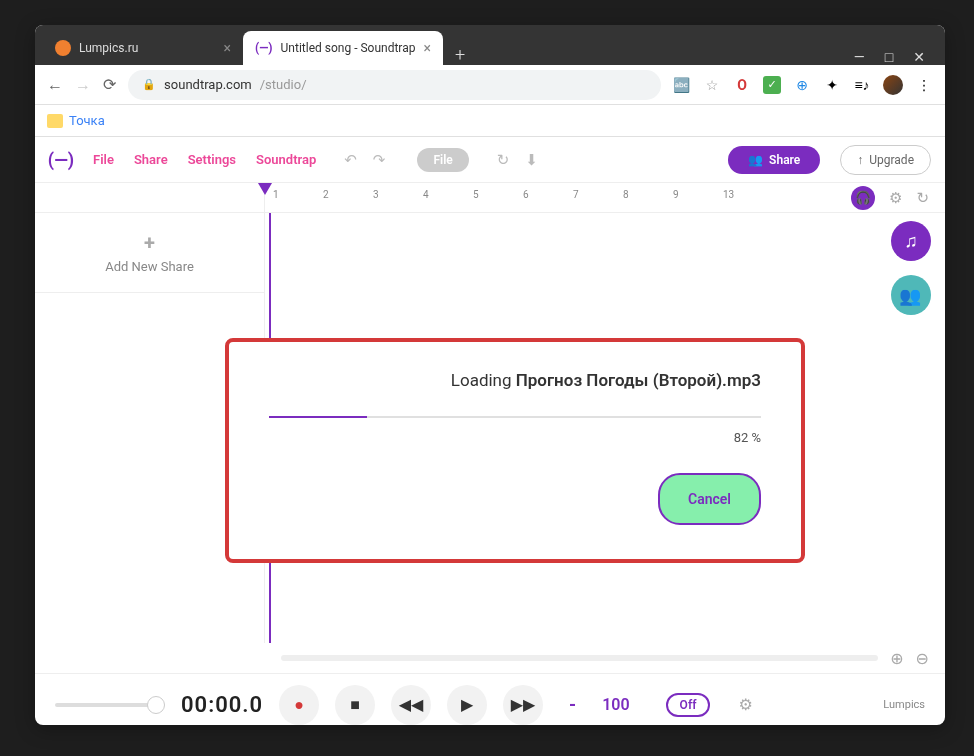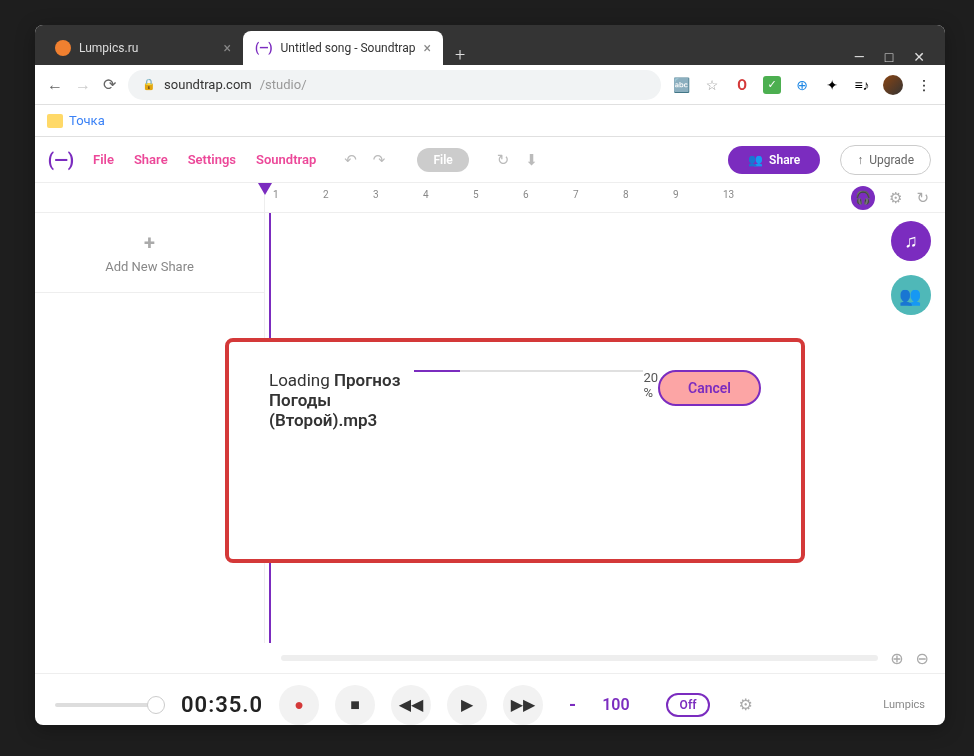--- a/index.html
+++ b/index.html
@@ -45,26 +45,26 @@
 .main-area{display:flex;height:430px;position:relative}
 .track-panel{width:230px;border-right:1px solid #eee}
 .add-track{height:80px;display:flex;flex-direction:column;align-items:center;justify-content:center;color:#888;font-size:13px;gap:4px;border-bottom:1px solid #eee}
 .add-plus{font-size:20px;font-weight:bold;color:#aaa}
 .track-canvas{flex:1;position:relative;background:#fff}
 .playline{position:absolute;left:4px;top:0;bottom:0;width:2px;background:#7b2cbf}
 .side-bubbles{position:absolute;right:14px;top:8px;display:flex;flex-direction:column;gap:14px}
 .bubble{width:40px;height:40px;border-radius:50%;display:flex;align-items:center;justify-content:center;color:#fff;font-size:18px}
 .bubble.purple{background:#7b2cbf}
 .bubble.teal{background:#4fb8b8}
-.modal{position:absolute;left:190px;top:125px;width:580px;height:225px;background:#fff;border:4px solid #d43939;border-radius:8px;display:flex;flex-direction:row;align-items:flex-start;padding:28px 40px;z-index:10}
+.modal{position:absolute;left:190px;top:125px;width:580px;height:225px;background:#fff;border:4px solid #d43939;border-radius:8px;display:flex;flex-direction:column;align-items:flex-end;padding:28px 40px;z-index:10}
 .modal-title{font-size:17px;color:#333;margin-bottom:26px}
 .progress-track{width:100%;height:2px;background:#e0e0e0;position:relative;margin-bottom:12px}
 .progress-fill{height:100%;background:#7b2cbf;width:20%}
 .progress-pct{font-size:13px;color:#555;margin-bottom:28px}
-.cancel-btn{border:2px solid #7b2cbf;color:#7b2cbf;padding:8px 28px;border-radius:22px;font-size:14px;font-weight:600;background:#fca5a5}
+.cancel-btn{border:2px solid #7b2cbf;color:#7b2cbf;padding:16px 28px;border-radius:22px;font-size:14px;font-weight:600;background:#86efac}
 .zoom-bar{height:30px;display:flex;align-items:center;padding:0 16px;gap:12px}
 .zoom-track{flex:1;height:6px;background:#eee;border-radius:3px;margin-left:230px}
 .zoom-btn{color:#aaa;font-size:16px}
 .transport{height:62px;border-top:1px solid #eee;display:flex;align-items:center;padding:0 20px;gap:16px}
 .vol-slider{width:110px;height:4px;background:#ddd;border-radius:2px;position:relative}
 .vol-handle{position:absolute;right:0;top:-7px;width:18px;height:18px;background:#fff;border:1px solid #ccc;border-radius:50%}
 .timecode{font-size:22px;font-weight:600;color:#222;letter-spacing:1px}
 .trans-btn{width:40px;height:40px;border-radius:50%;background:#f2f2f2;display:flex;align-items:center;justify-content:center;font-size:16px;color:#333;cursor:pointer}
 .trans-btn.rec{color:#d43939}
 .trans-sep{color:#7b2cbf;font-size:18px;font-weight:bold;margin:0 10px}
@@ -188,36 +188,36 @@
       <div class="bubble teal">👥</div>
     </div>
 
     <div class="modal">
       <div class="modal-title">
         <span>Loading </span><b style="font-weight:600">Прогноз Погоды (Второй).mp3</b>
       </div>
       <div class="progress-track">
         <div class="progress-fill"></div>
       </div>
-      <div class="progress-pct">20 %</div>
+      <div class="progress-pct">82 %</div>
       <button class="cancel-btn">Cancel</button>
     </div>
   </div>
 
   <div class="zoom-bar">
     <div class="zoom-track"></div>
     <span class="zoom-btn">⊕</span>
     <span class="zoom-btn">⊖</span>
   </div>
 
   <div class="transport">
     <div class="vol-slider">
       <div class="vol-handle"></div>
     </div>
-    <span class="timecode">00:35.0</span>
+    <span class="timecode">00:00.0</span>
     <div class="trans-btn rec">●</div>
     <div class="trans-btn">■</div>
     <div class="trans-btn">◀◀</div>
     <div class="trans-btn">▶</div>
     <div class="trans-btn">▶▶</div>
     <span class="trans-sep">-</span>
     <span class="bpm">100</span>
     <span class="loop-btn">Off</span>
     <span class="gear">⚙</span>
     <span class="support">Lumpics</span>

